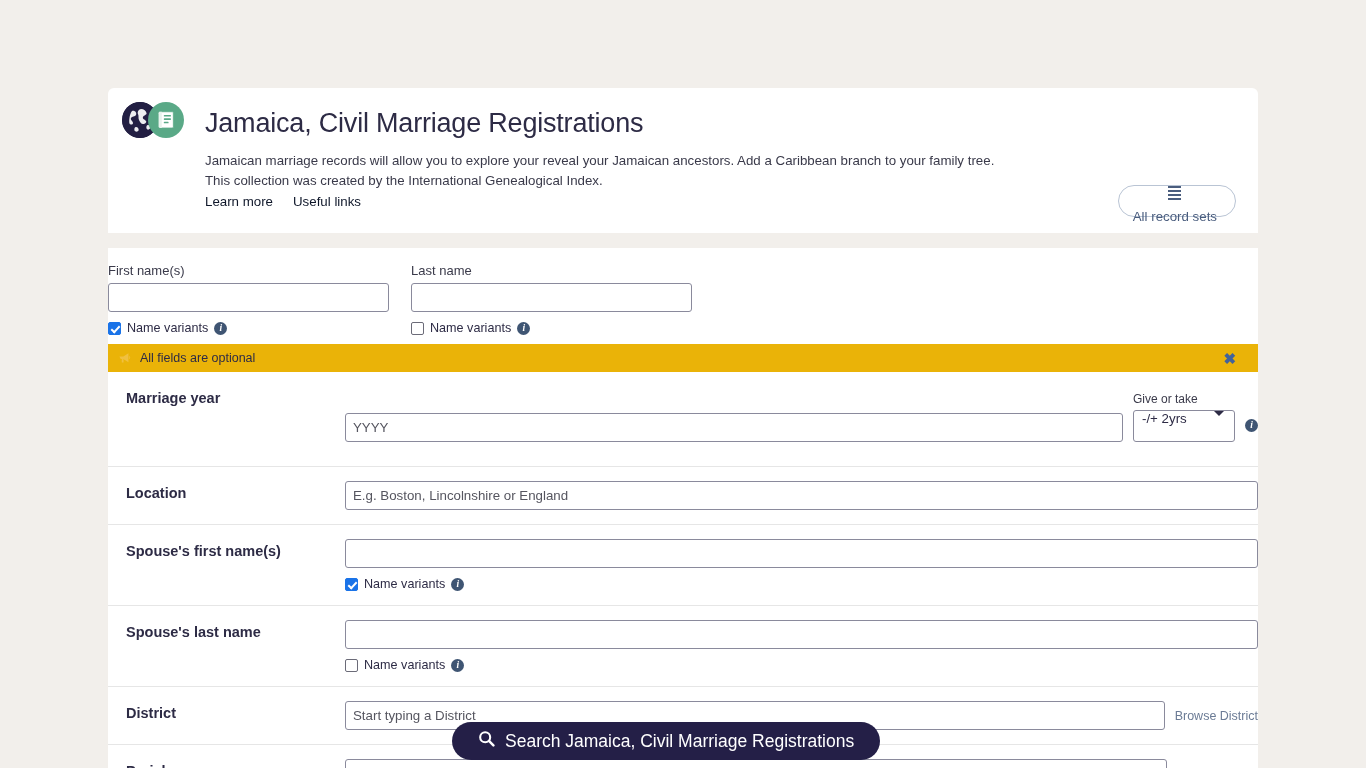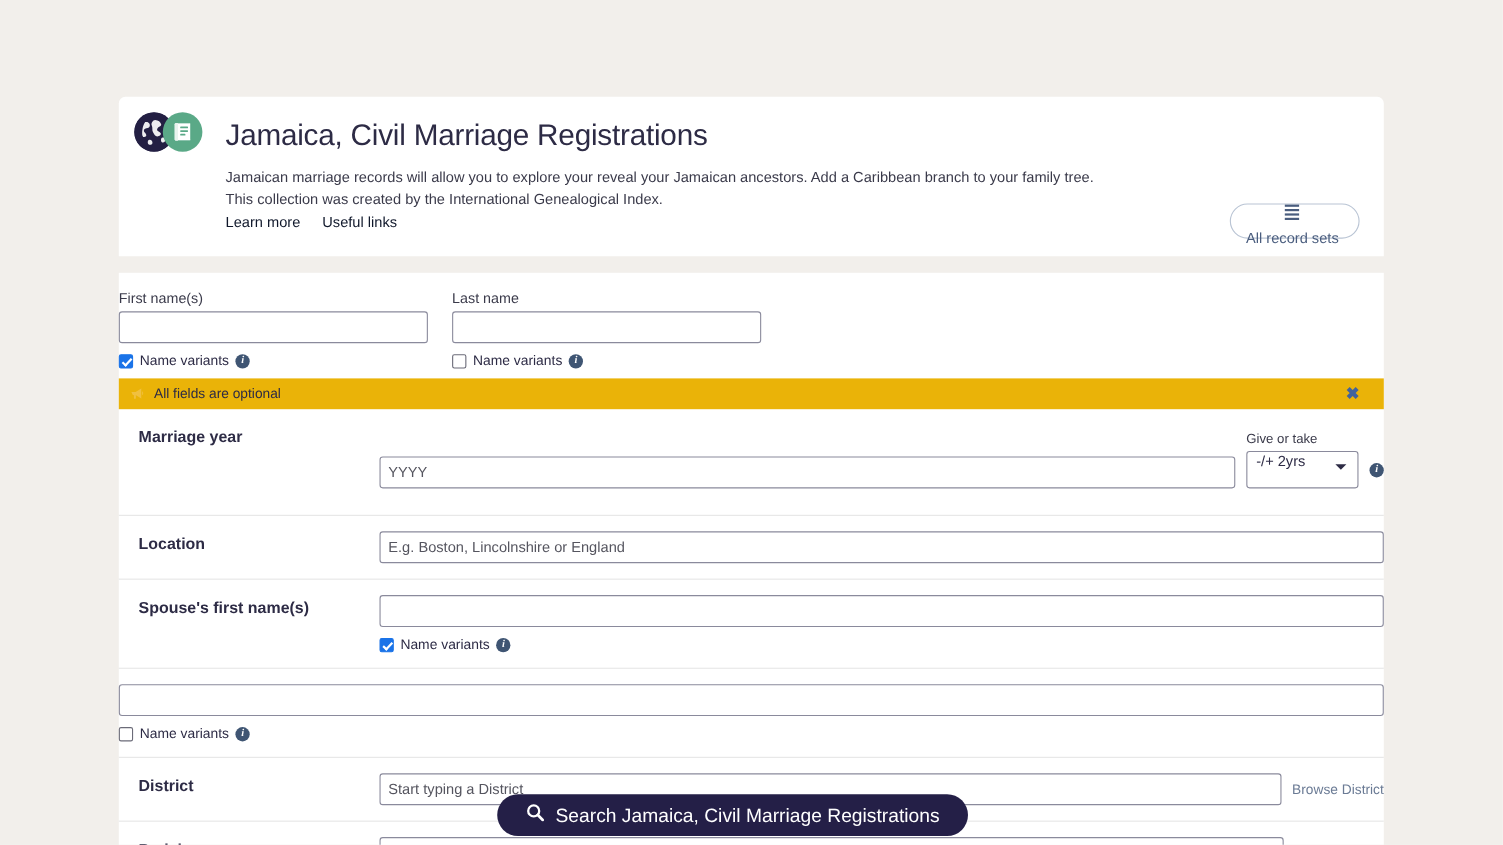--- a/index.html
+++ b/index.html
@@ -284,22 +284,22 @@
     color: #3a3a4a;
     margin-bottom: 4px;
   }
   .select-box {
     width: 102px;
     height: 32px;
     border: 1px solid #8a8a9c;
     border-radius: 3px;
     background: #fff;
     display: flex;
-    align-items: flex-end;
-    padding: 16px 8px;
+    align-items: flex-start;
+    padding: 0 8px;
     font-size: 13.3px;
     color: #2d2b45;
     cursor: pointer;
     position: relative;
   }
   .caret {
     position: absolute;
     right: 10px;
     width: 0; height: 0;
     border-left: 5px solid transparent;
@@ -461,20 +461,21 @@
         <input type="text" class="wide-input" value="" placeholder="" style="">
         <div class="variants-line">
           <span class="cb checked"></span>
           <span>Name variants</span>
           <span class="info-icon">i</span>
         </div>
       </div>
     </div>
 
     <div class="row">
+      <div class="row-label">Spouse's last name</div>
       <div class="row-body pad">
         <input type="text" class="wide-input" value="" placeholder="" style="">
         <div class="variants-line">
           <span class="cb"></span>
           <span>Name variants</span>
           <span class="info-icon">i</span>
         </div>
       </div>
     </div>
 

